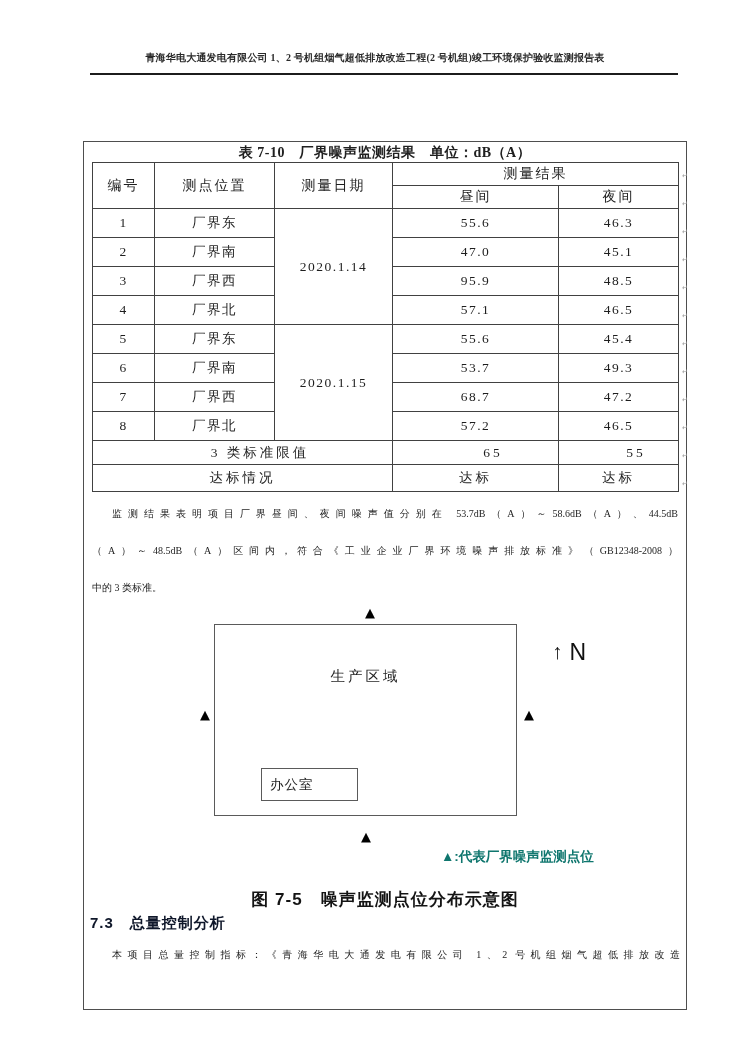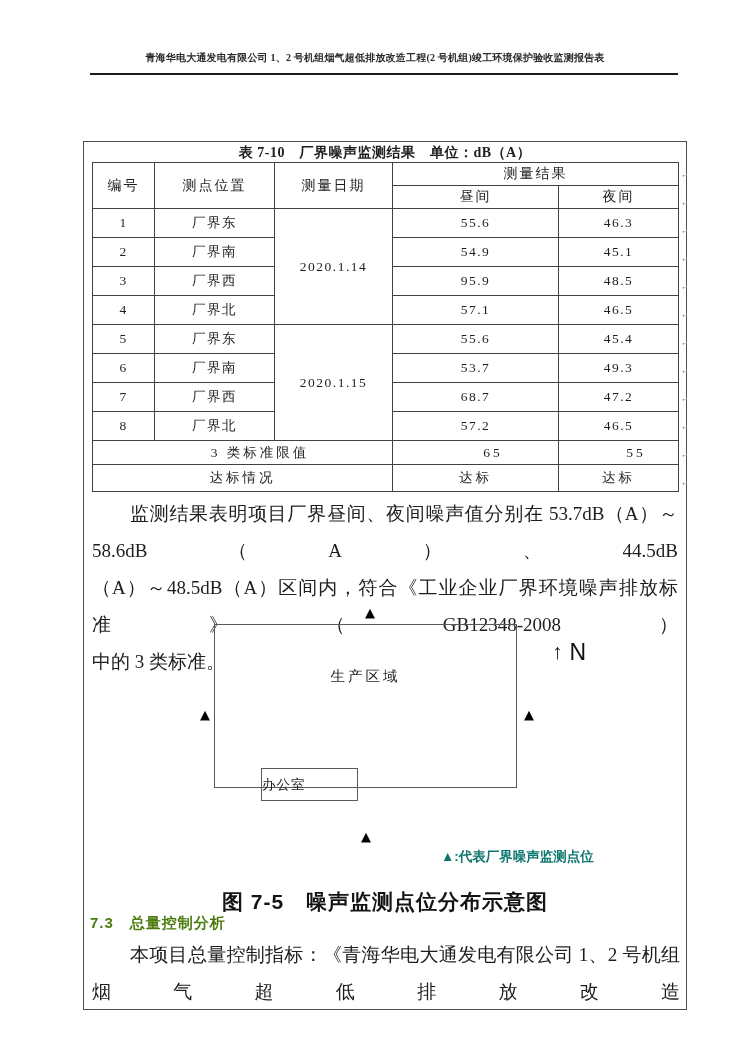--- a/index.html
+++ b/index.html
@@ -36,35 +36,35 @@
   tr.drow td { height:28px; }
   tr.lrow td { height:23px; letter-spacing:3px;padding-left:35px; }
   tr.srow td { height:26px; letter-spacing:3px; }
   td.date-cell { letter-spacing:1px; }
   .marks-col {
     position:absolute; left:597px; top:20px; height:336px; width:8px;
     display:flex; flex-direction:column; justify-content:space-around;
     align-items:center; font-family:"DejaVu Sans",sans-serif;
     font-size:7px; color:#9a9a9a; line-height:7px;
   }
-  .para { font-size:19px; line-height:37px; color:#1d1d1d; }
+  .para { font-size:10px; line-height:37px; color:#1d1d1d; }
   .para1 { position:absolute; left:8px; top:353px; width:586px; }
   .para2 { position:absolute; left:8px; top:794px; width:588px; }
   .jline { text-align:justify; text-align-last:justify; }
   .indent { text-indent:2em; }
   .lastline { text-align-last:left; }
   .prod-rect {
-    position:absolute; left:130px; top:482px; width:303px; height:164px;
+    position:absolute; left:130px; top:482px; width:303px; height:192px;
     border:1.5px solid #5a5a5a; box-sizing:border-box;
   }
   .prod-label { margin-top:42px; text-align:center; font-size:14.5px; letter-spacing:3px; }
   .office-box {
     position:absolute; left:46px; top:143px; width:97px; height:33px;
     border:1.5px solid #5a5a5a; box-sizing:border-box;
-    display:flex; align-items:center; 
+    display:flex; align-items:center; padding-left:8px;
     font-size:13.5px; letter-spacing:1px;
   }
   .tri {
     position:absolute; font-size:13px; color:#000;
     font-family:"DejaVu Sans",sans-serif; transform:translate(-50%,-50%);
     line-height:13px;
   }
   .tri-top    { left:286px; top:470px; }
   .tri-left   { left:121px; top:572px; }
   .tri-right  { left:445px; top:572px; }
@@ -77,26 +77,26 @@
   .north .arrow { font-size:21px; line-height:24px; }
   .north .n { font-size:23px; line-height:24px; }
   .legend {
     position:absolute; left:357px; top:706px;
     font-family:"Liberation Sans","DejaVu Sans",sans-serif;
     font-weight:bold; font-size:13.5px; color:#0f766e;
   }
   .caption {
     position:absolute; left:0; top:746px; width:100%; text-align:center;
     font-family:"Liberation Sans","DejaVu Sans",sans-serif;
-    font-weight:bold; font-size:21px; letter-spacing:1px; color:#141414;
+    font-weight:bold; font-size:17px; letter-spacing:1px; color:#141414;
   }
   .heading {
     position:absolute; left:6px; top:772px;
     font-family:"Liberation Sans","DejaVu Sans",sans-serif;
-    font-weight:bold; font-size:15px; letter-spacing:1px; color:#4d7c0f;
+    font-weight:bold; font-size:15px; letter-spacing:1px; color:#0f172a;
   }
   .page-number {
     position:absolute; top:972px; left:0; width:100%;
     text-align:center; font-size:12px; letter-spacing:1px;
   }
 </style>
 </head>
 <body>
 
 <div class="page">
@@ -131,21 +131,21 @@
         <tr class="drow">
           <td>1</td>
           <td>厂界东</td>
           <td rowspan="4" class="date-cell">2020.1.14</td>
           <td>55.6</td>
           <td>46.3</td>
         </tr>
         <tr class="drow">
           <td>2</td>
           <td>厂界南</td>
-          <td>54.9</td>
+          <td>47.0</td>
           <td>45.1</td>
         </tr>
         <tr class="drow">
           <td>3</td>
           <td>厂界西</td>
           <td>95.9</td>
           <td>48.5</td>
         </tr>
         <tr class="drow">
           <td>4</td>

